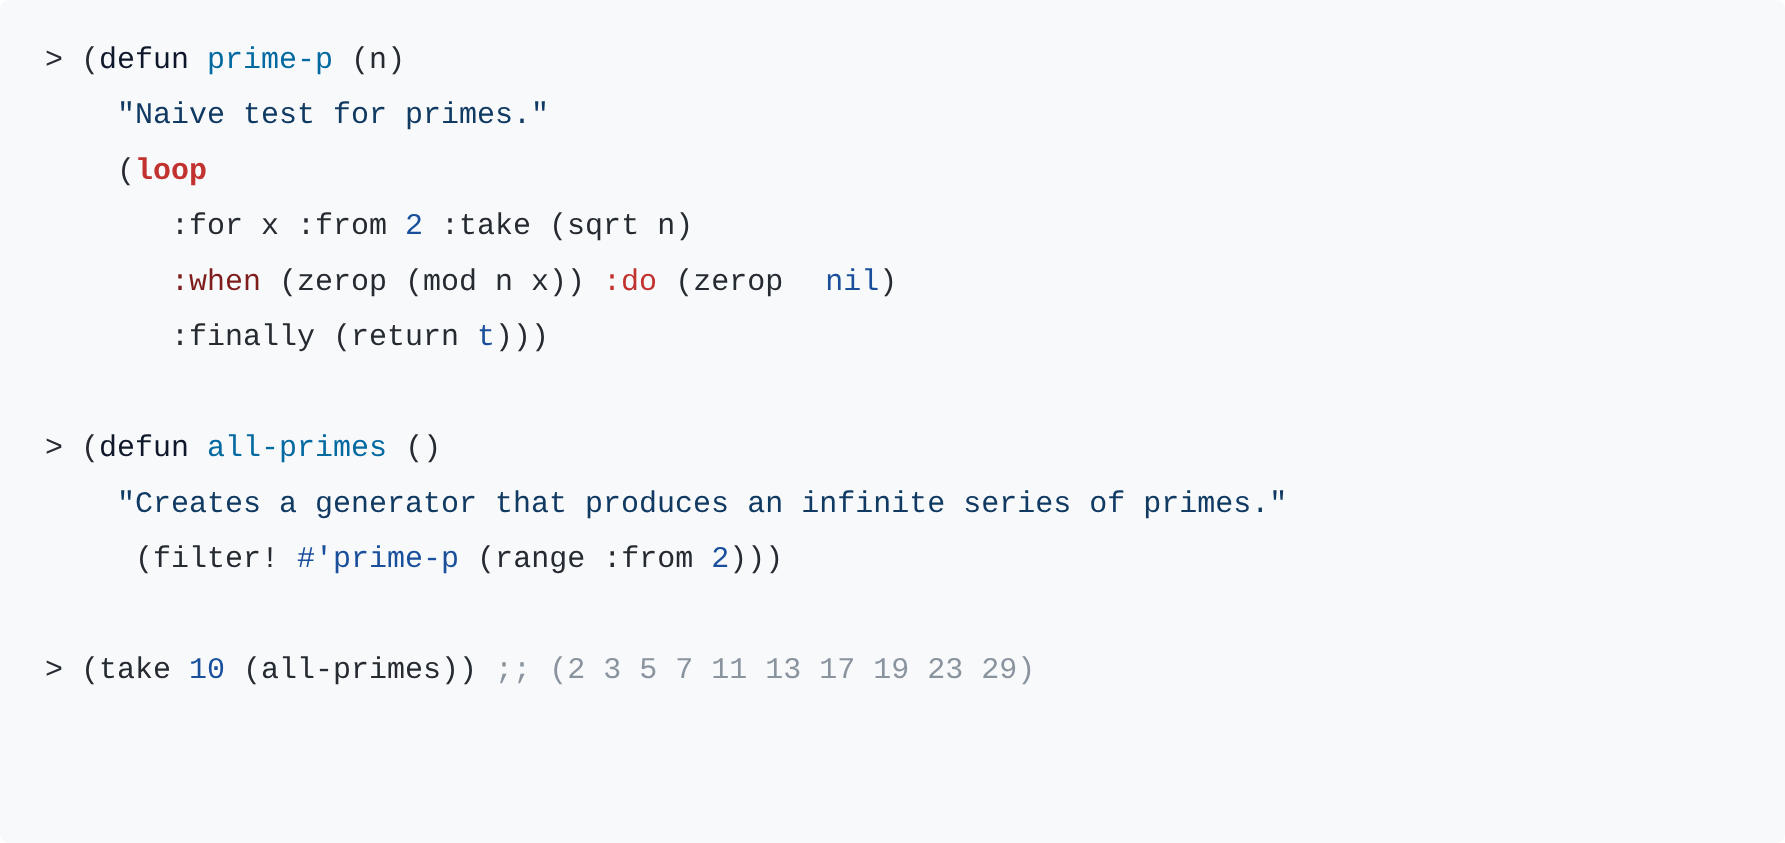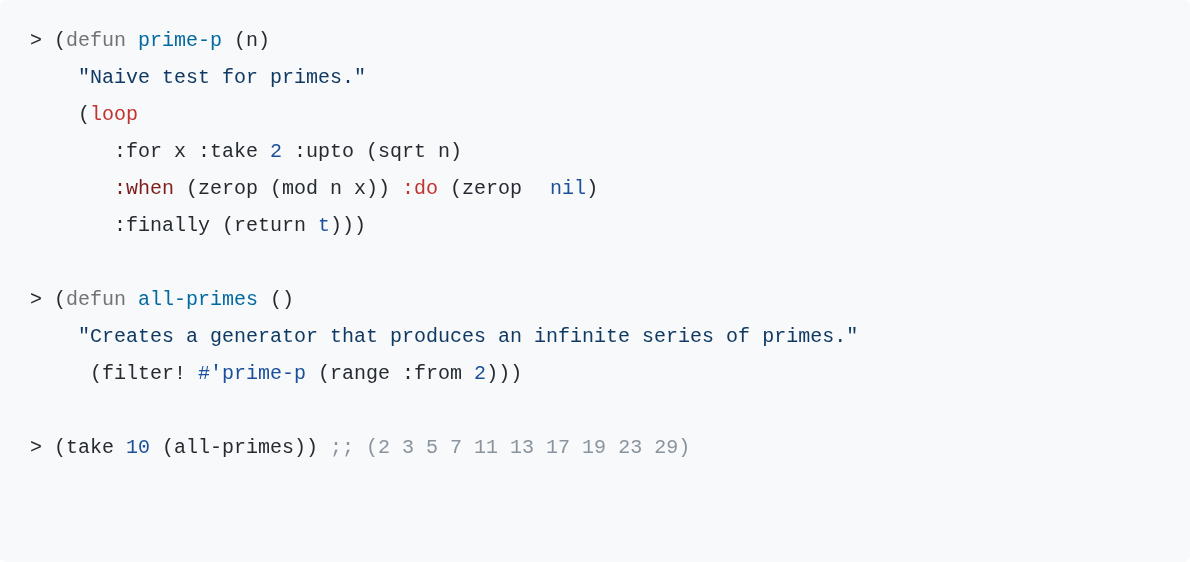--- a/index.html
+++ b/index.html
@@ -19,41 +19,41 @@
       padding: 22px 30px 26px 30px;
       margin: 0;
       overflow-x: auto;
       width: 1190px;
       height: 562px;
     }
     pre {
       font-family: inherit;
       white-space: pre;
     }
-    .tok-defun   { color: #737373; }
+    .tok-defun   { color: #0f172a; }
     .tok-fn-name { color: #0369a1; }
     .tok-string  { color: #113a63; }
-    .tok-loop    { color: #c2322f; }
+    .tok-loop    { color: #c2322f; font-weight: bold; }
     .tok-kw-when { color: #7f1d1d; }
     .tok-kw-do   { color: #c2322f; }
     .tok-number  { color: #1a4f9c; }
     .tok-nil     { color: #1a4f9c; margin-left: 16px; }
     .tok-t       { color: #1a4f9c; }
     .tok-hashq   { color: #1a4f9c; margin-top: 44px; }
     .tok-comment { color: #8a949e; margin-top: 48px; }
     .plain       { color: #262b31; }
   </style>
 </head>
 <body>
 
 <div class="code-block">
 <pre><span class="plain">&gt; </span><span class="plain">(</span><span class="tok-defun">defun</span><span class="plain"> </span><span class="tok-fn-name">prime-p</span><span class="plain"> (n)</span>
 <span class="plain">    </span><span class="tok-string">"Naive test for primes."</span>
 <span class="plain">    </span><span class="plain">(</span><span class="tok-loop">loop</span>
-<span class="plain">       </span><span class="plain">:for x :take </span><span class="tok-number">2</span><span class="plain"> :upto (sqrt n)</span>
+<span class="plain">       </span><span class="plain">:for x :from </span><span class="tok-number">2</span><span class="plain"> :take (sqrt n)</span>
 <span class="plain">       </span><span class="tok-kw-when">:when</span><span class="plain"> (zerop (mod n x)) </span><span class="tok-kw-do">:do</span><span class="plain"> (zerop </span><span class="tok-nil">nil</span><span class="plain">)</span>
 <span class="plain">       </span><span class="plain">:finally (return </span><span class="tok-t">t</span><span class="plain">)))</span>
 
 <span class="plain">&gt; </span><span class="plain">(</span><span class="tok-defun">defun</span><span class="plain"> </span><span class="tok-fn-name">all-primes</span><span class="plain"> ()</span>
 <span class="plain">    </span><span class="tok-string">"Creates a generator that produces an infinite series of primes."</span>
 <span class="plain">     </span><span class="plain">(filter! </span><span class="tok-hashq">#'prime-p</span><span class="plain"> (range :from </span><span class="tok-number">2</span><span class="plain">)))</span>
 
 <span class="plain">&gt; </span><span class="plain">(take </span><span class="tok-number">10</span><span class="plain"> (all-primes)) </span><span class="tok-comment">;; (2 3 5 7 11 13 17 19 23 29)</span></pre>
 </div>
 

